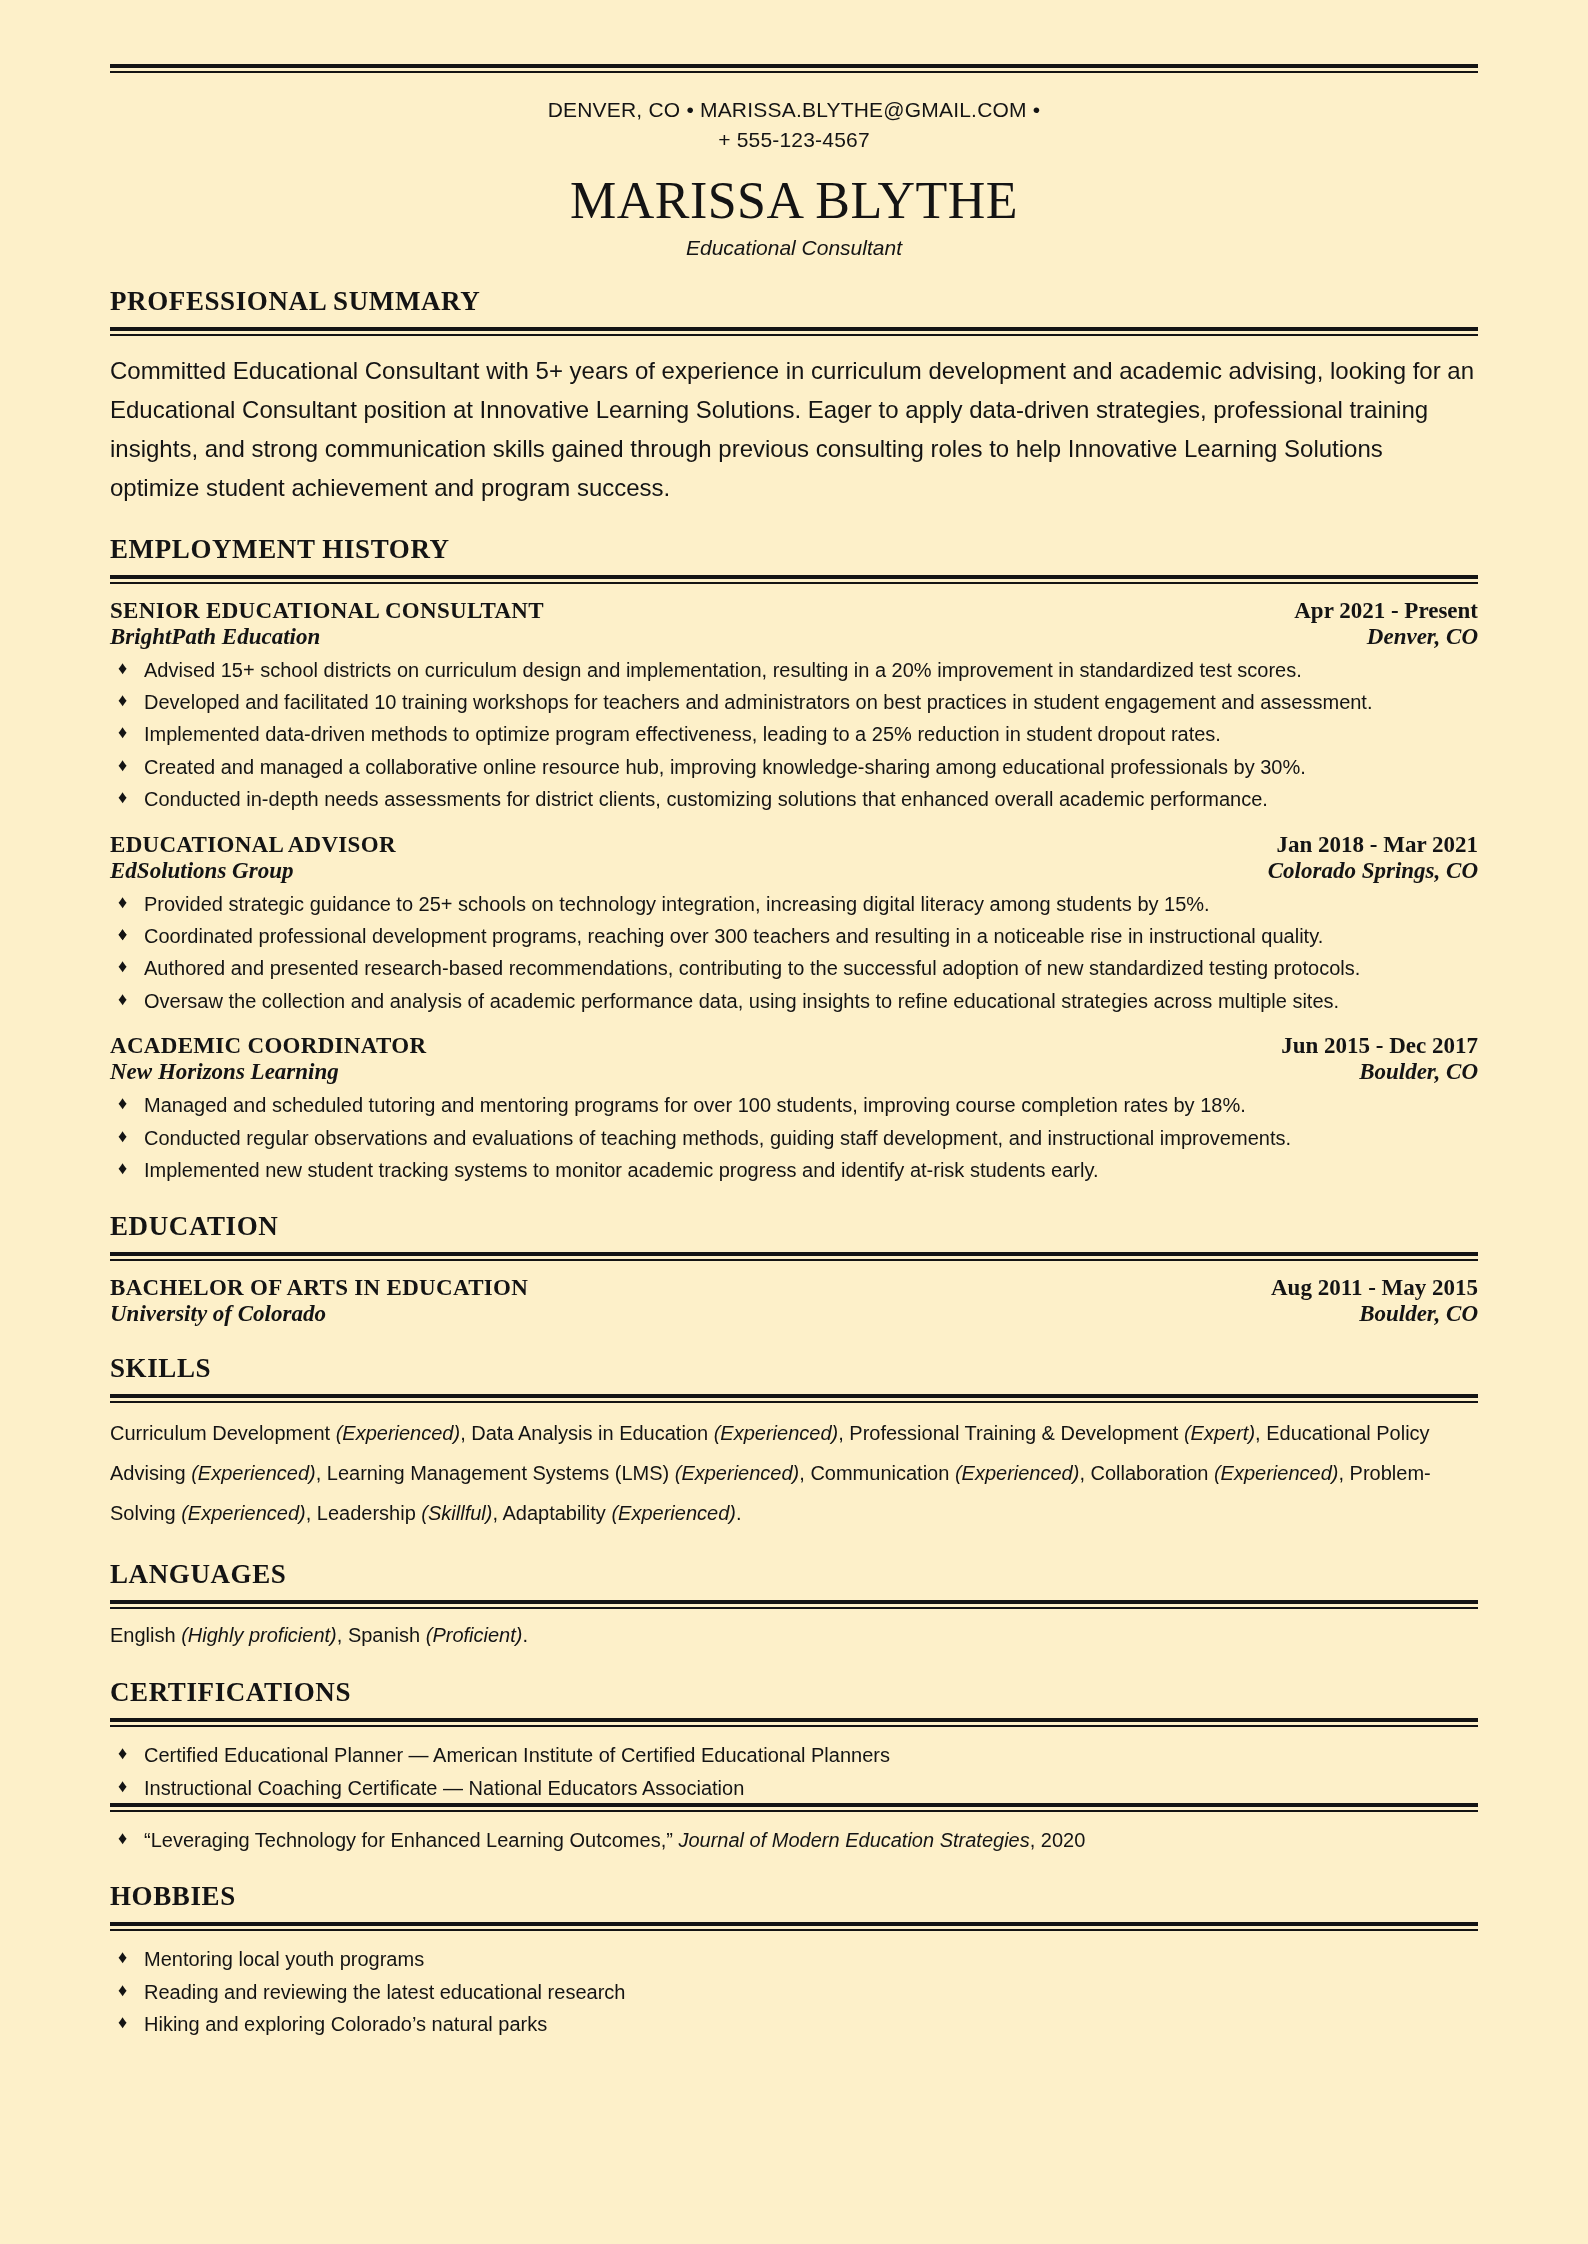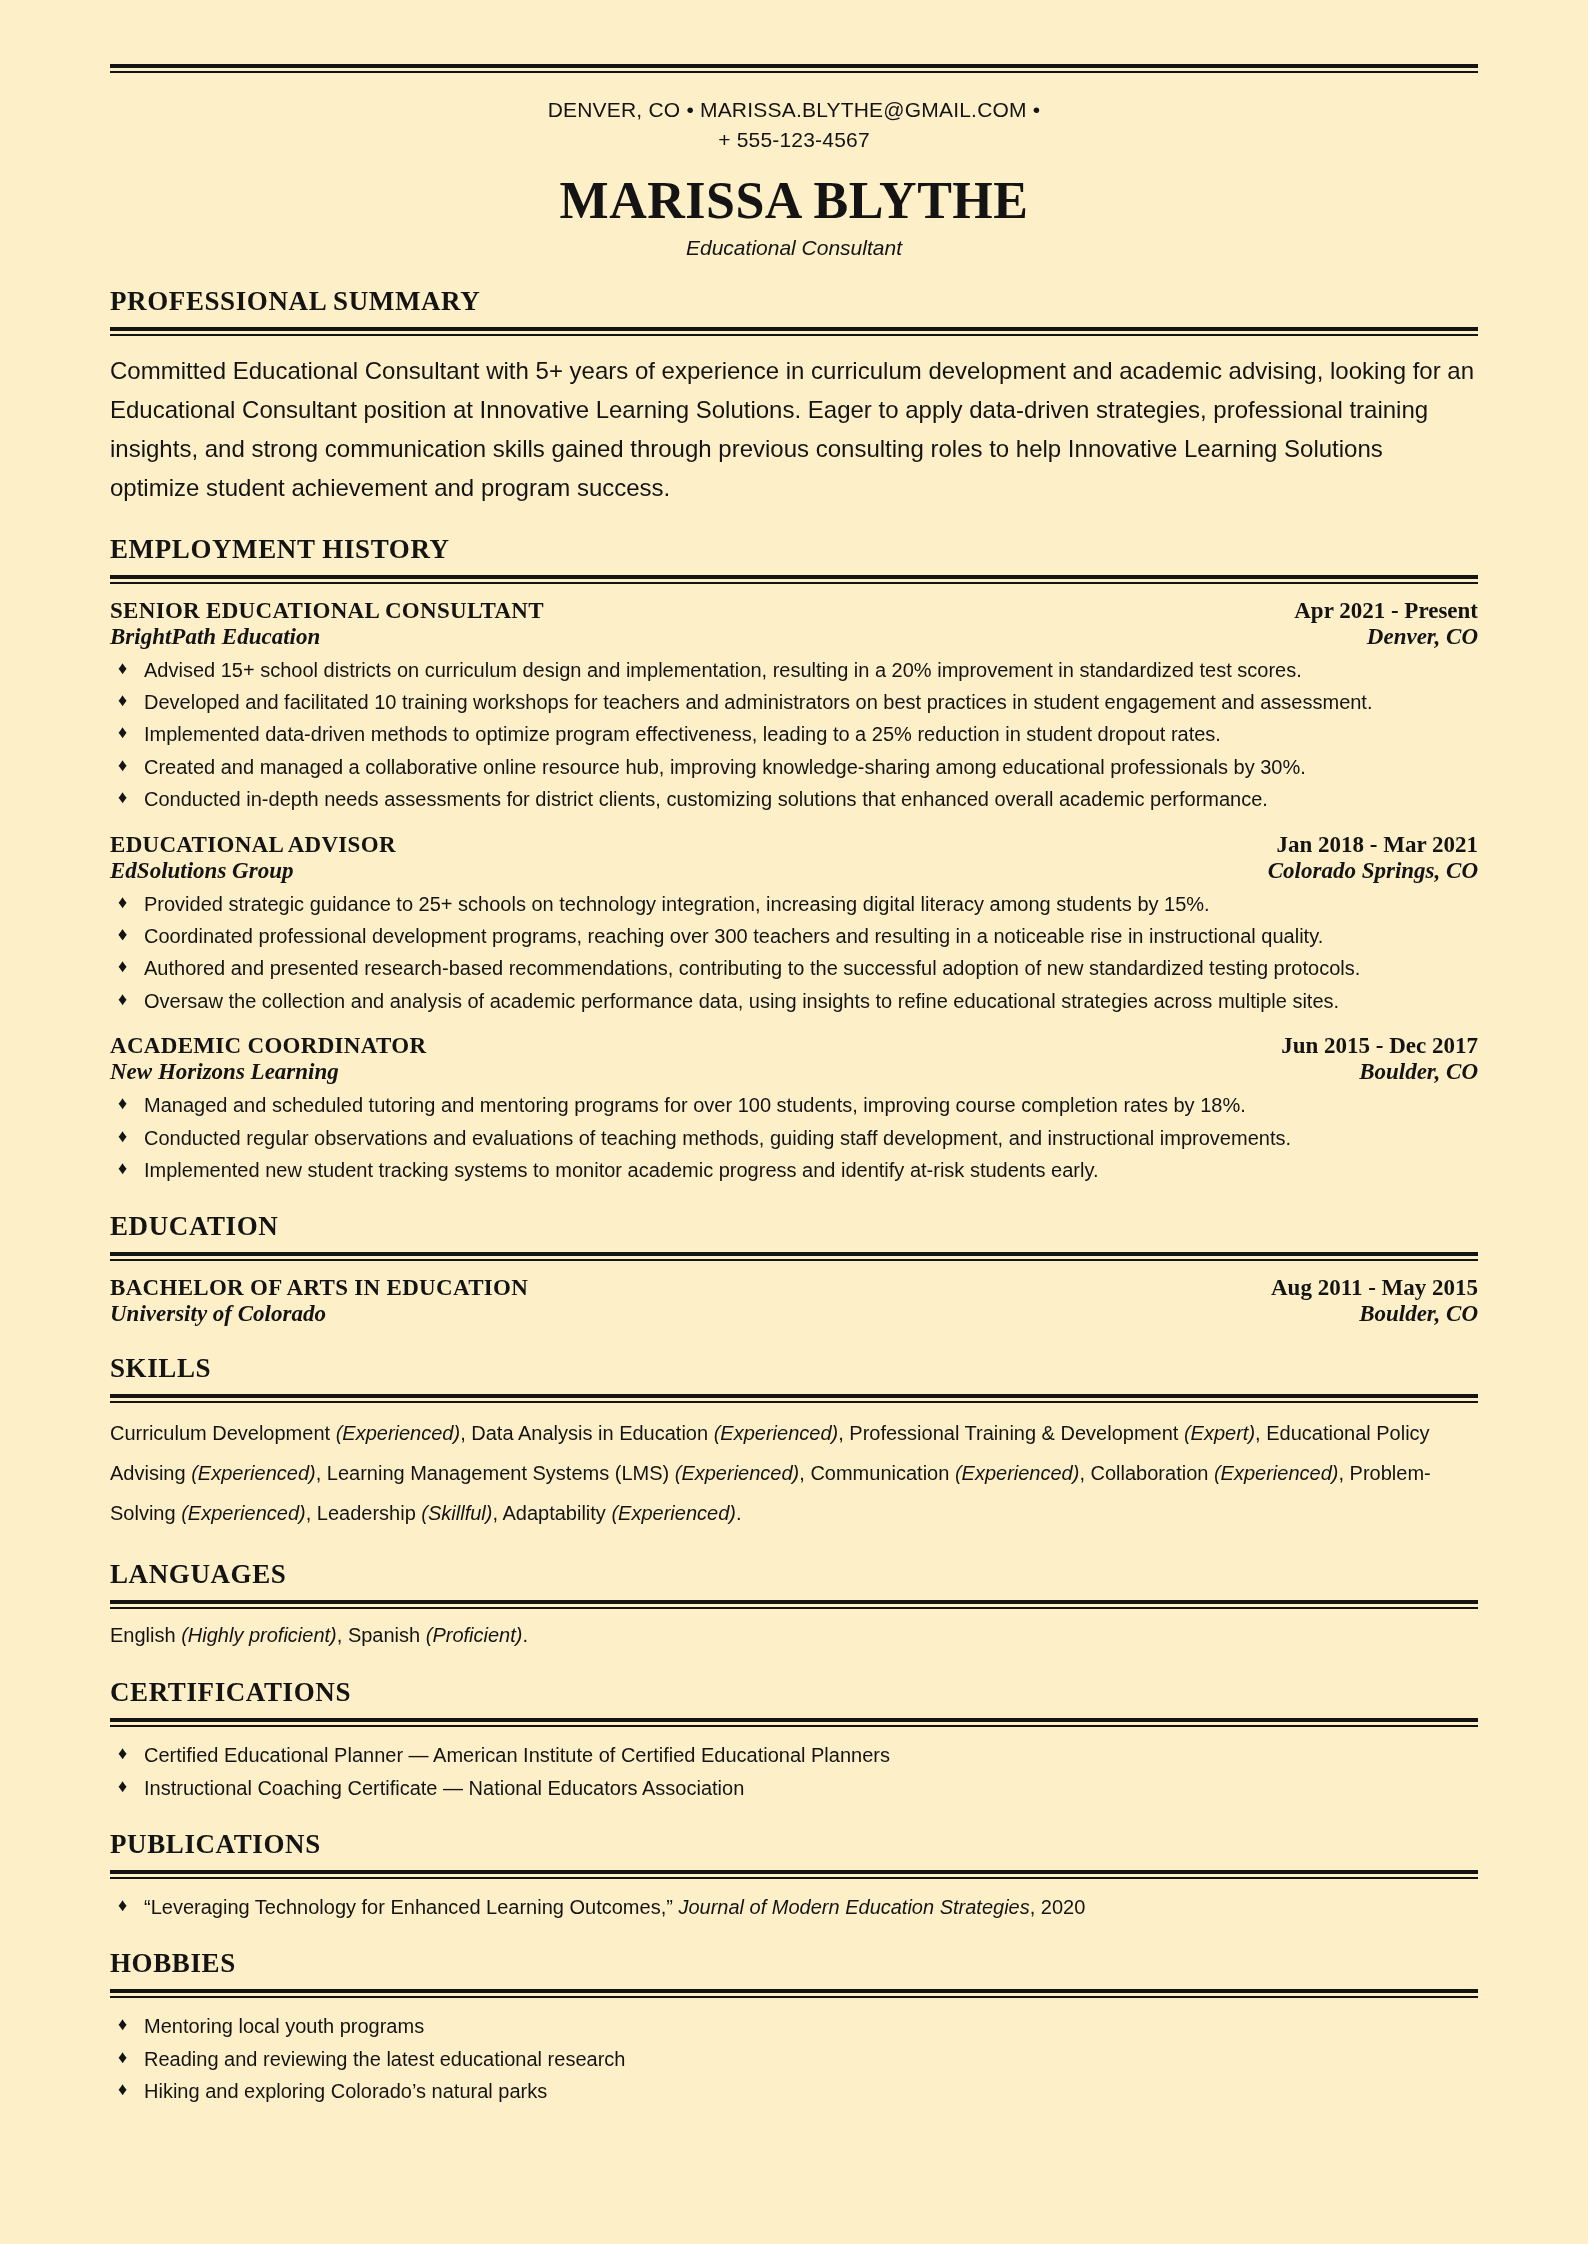--- a/index.html
+++ b/index.html
@@ -43,21 +43,21 @@
   .contact {
     text-align: center;
     font-size: 21px;
     line-height: 1.45;
     letter-spacing: 0.2px;
     margin-top: 22px;
   }
   .name {
     text-align: center;
     font-family: "Liberation Serif", serif;
-    font-weight: bold;
+    font-weight: normal;
     font-size: 52px;
     letter-spacing: 0.5px;
     margin-top: 16px;
     line-height: 1.12;
   }
   .job-subtitle {
     text-align: center;
     font-size: 21px;
     font-style: italic;
     margin-top: 6px;
@@ -268,21 +268,20 @@
   <div class="rule-double">
     <div class="thick"></div>
       <div class="gap"></div>
       <div class="thin"></div>
   </div>
   <ul id="certifications-container" class="bullets" style="margin-top:13px">
       <li><span class="bullet-glyph">♦</span><span>Certified Educational Planner — American Institute of Certified Educational Planners</span></li>
       <li><span class="bullet-glyph">♦</span><span>Instructional Coaching Certificate — National Educators Association</span></li>
     </ul>
 
-  <div class="section-title">PUBLICATIONS</div>
   <div class="rule-double">
     <div class="thick"></div>
       <div class="gap"></div>
       <div class="thin"></div>
   </div>
   <ul id="publications-container" class="bullets" style="margin-top:13px">
       <li><span class="bullet-glyph">♦</span><span>“Leveraging Technology for Enhanced Learning Outcomes,” </span><span class="pub-journal">Journal of Modern Education Strategies</span><span>, 2020</span></li>
     </ul>
 
   <div class="section-title">HOBBIES</div>

